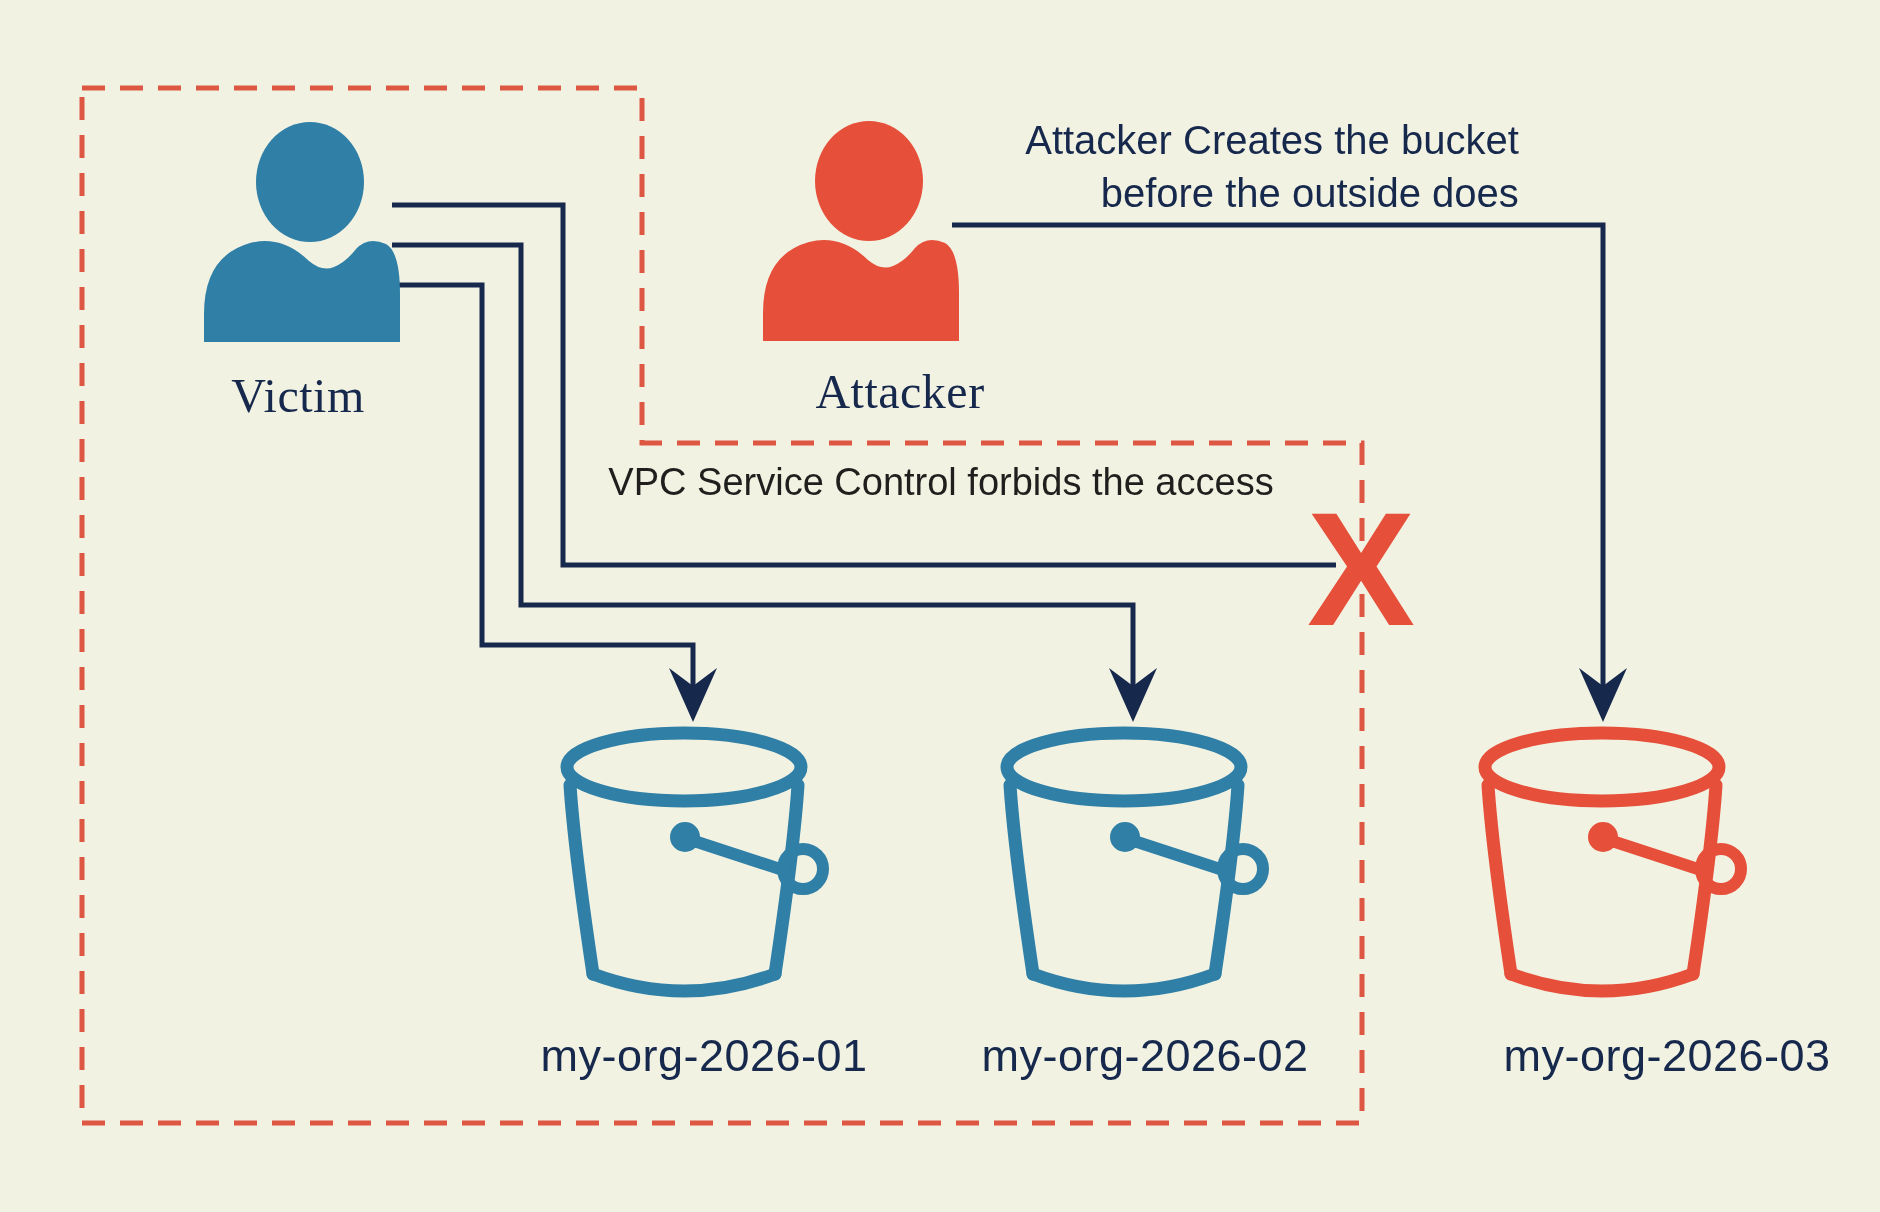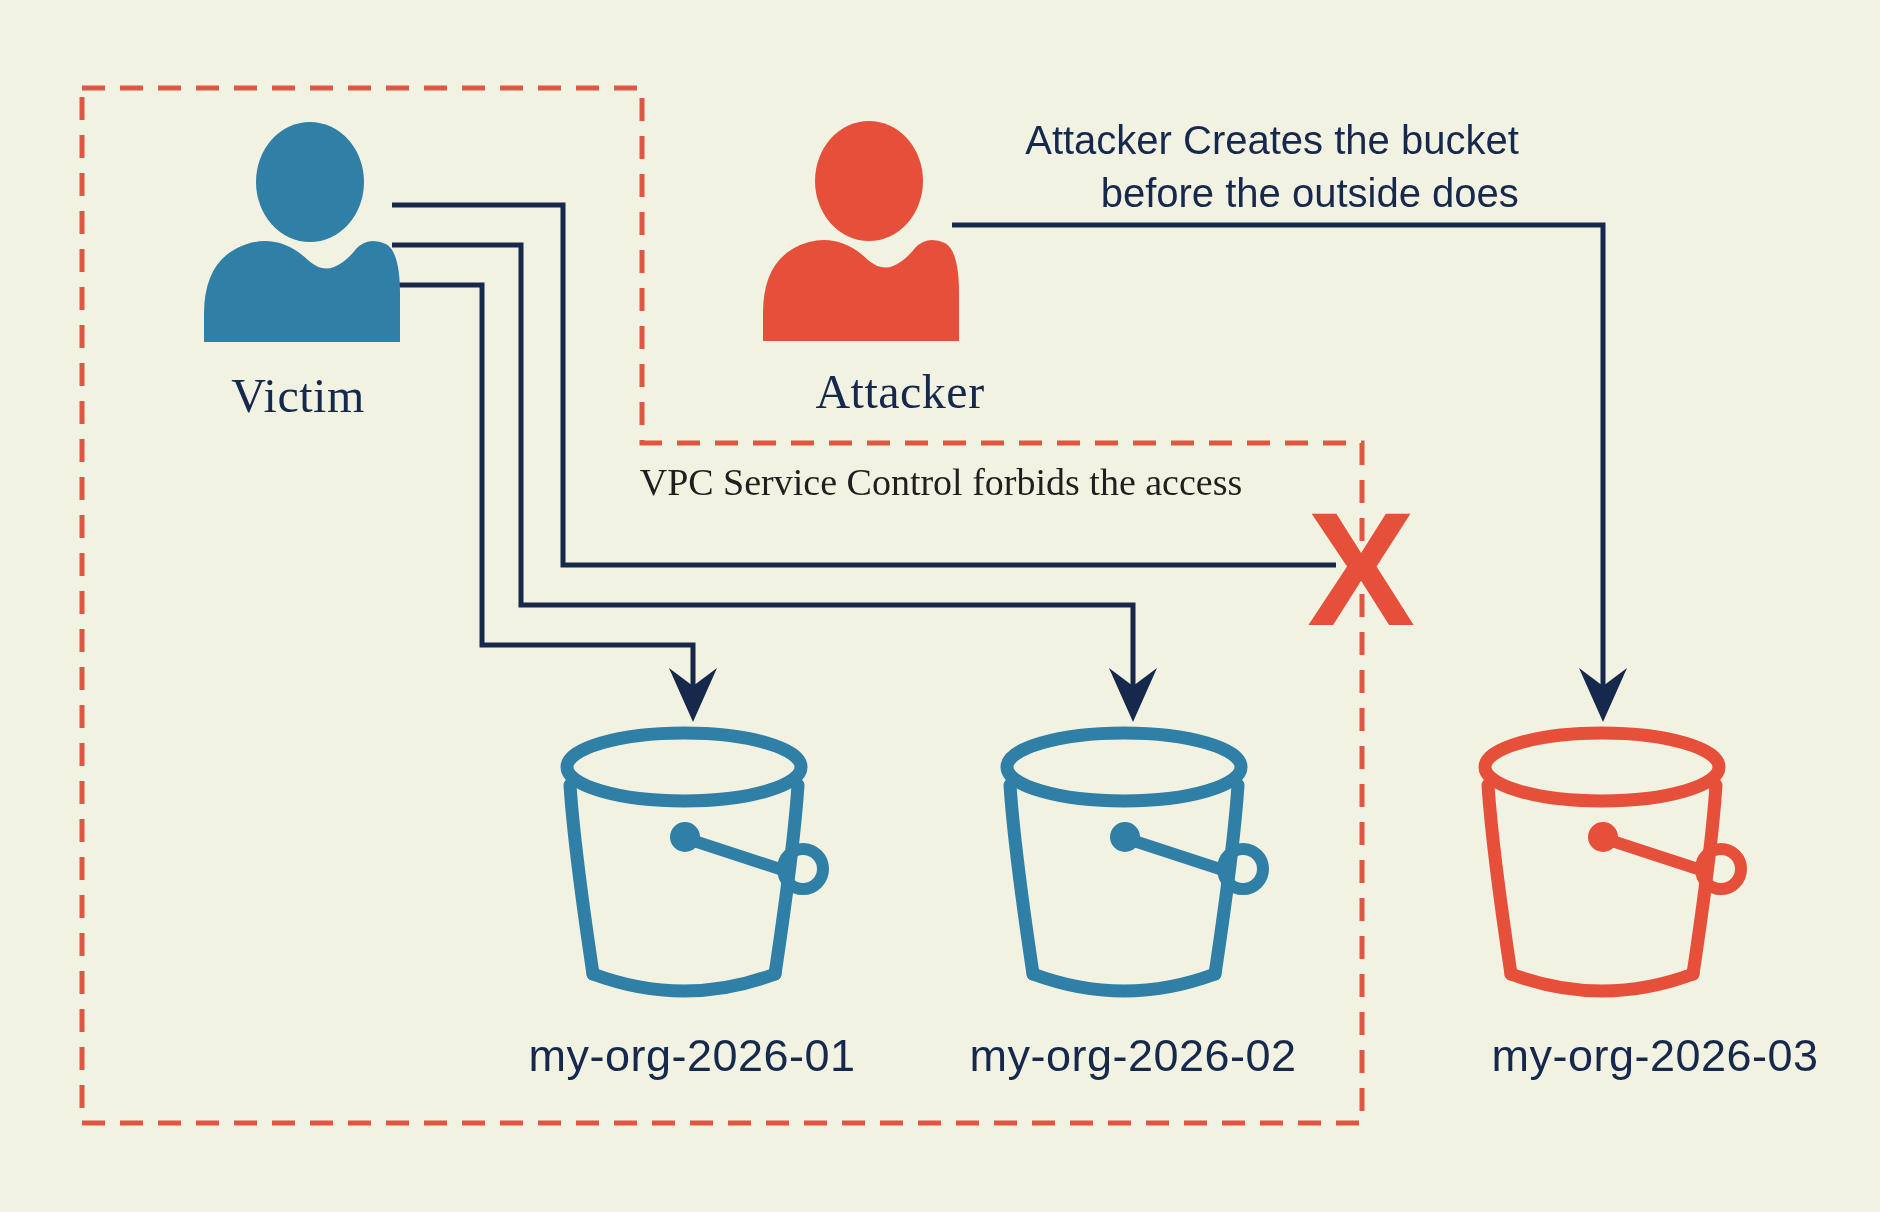--- a/index.html
+++ b/index.html
@@ -34,20 +34,21 @@
     line-height:53px;
   }
   .vpc-note{
     font-size:38px;
     line-height:49px;
     color:#1f1f1d;
   }
   .bucket-label{
     font-size:45px;
     letter-spacing:.5px;
+    margin-left:12px;
   }
   .line{display:block;}
 </style>
 </head>
 <body>
 
 <div class="stage">
 
   <svg width="1880" height="1212" viewBox="0 0 1880 1212">
     <defs>
@@ -111,21 +112,21 @@
     <span class="line">Victim</span>
   </div>
 
   <div class="txt person-label" style="left:866px; top:362px;margin-left:34px;">Attacker</div>
 
   <div class="txt note" style="left:1272px; top:114px;">
     <span class="line">Attacker Creates the bucket</span>
     <span class="line">before the outside does</span>
   </div>
 
-  <div class="txt vpc-note" style="left:941px; top:458px;font-family:Liberation Serif, serif;">
+  <div class="txt vpc-note" style="left:941px; top:458px;">
     <span class="line">VPC Service Control forbids the access</span>
   </div>
 
   <div class="txt bucket-label" style="left:692px; top:1030px;">my-org-2026-01</div>
   <div class="txt bucket-label" style="left:1133px; top:1030px;">my-org-2026-02</div>
   <div class="txt bucket-label" style="left:1655px; top:1030px;">my-org-2026-03</div>
 
 </div>
 
 </body></html>

